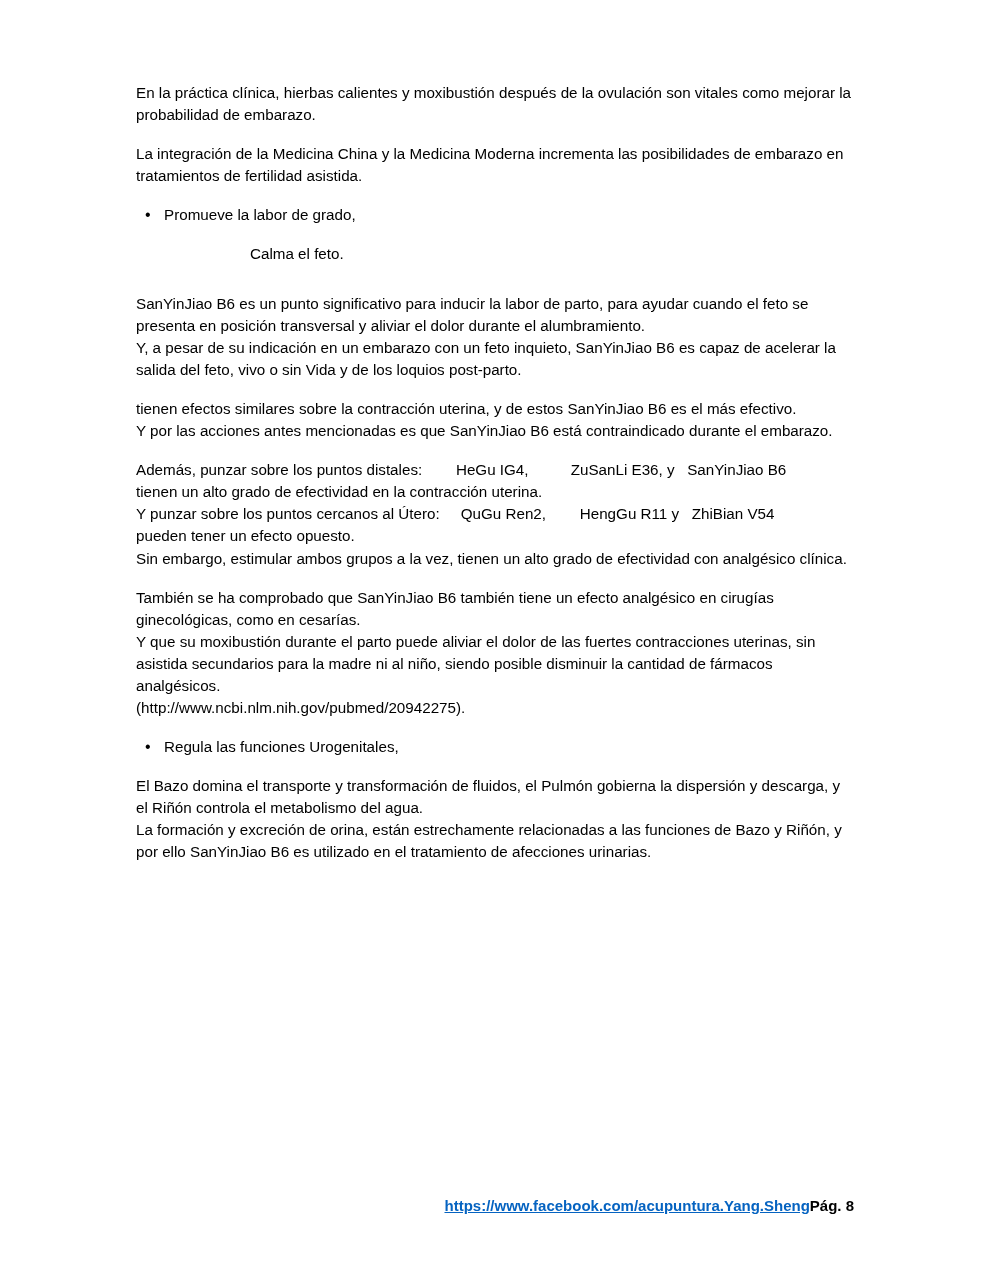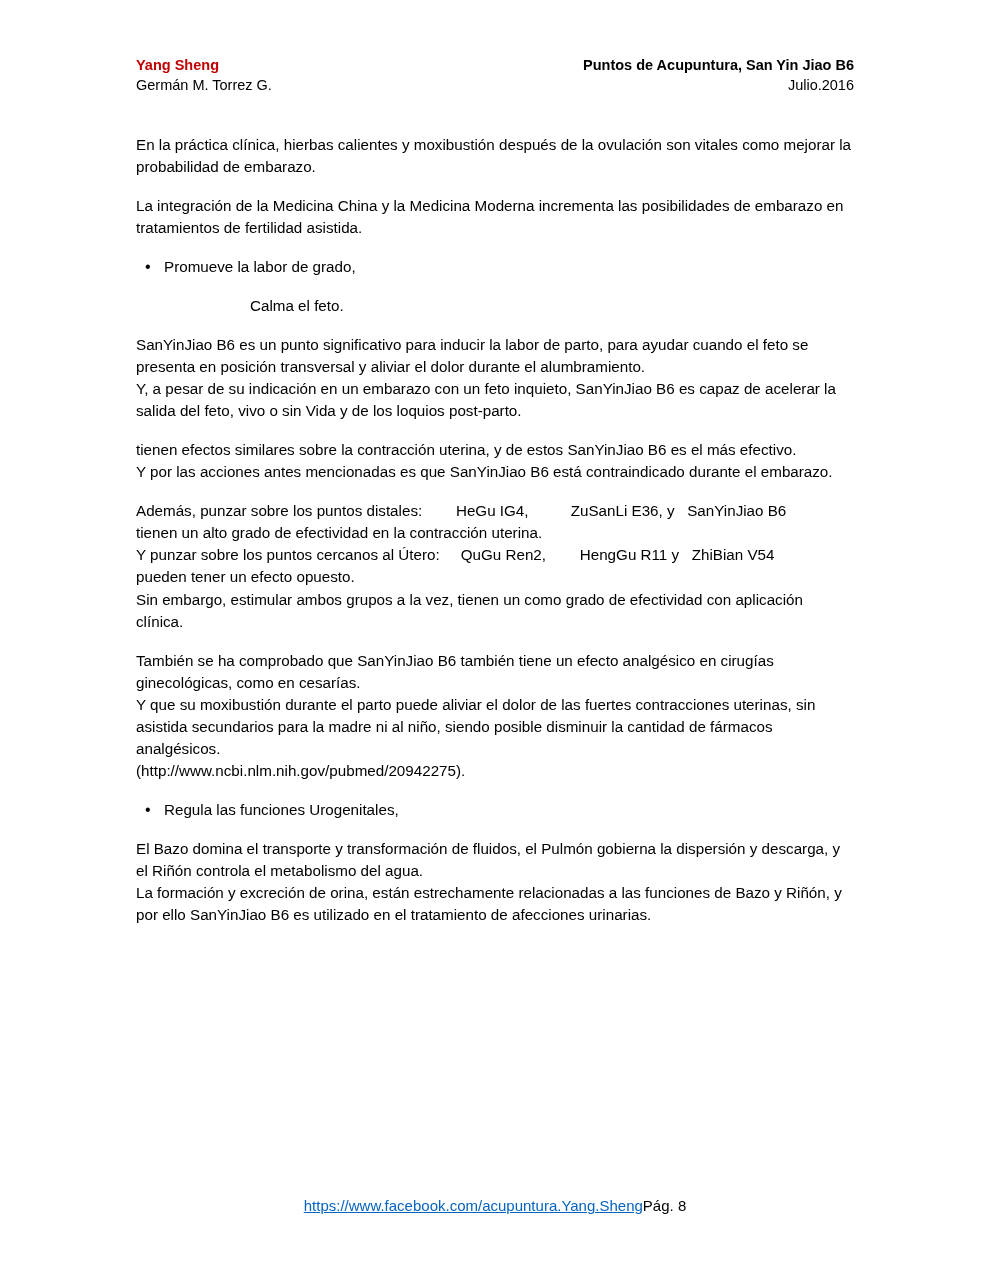--- a/index.html
+++ b/index.html
@@ -80,57 +80,48 @@
     content: "\2022";
     position: absolute;
     left: 9px;
     top: -1px;
     font-size: 16px;
     line-height: 1.45;
   }
   .indent-line {
     padding-left: 114px;
     white-space: pre-wrap;
-    margin-bottom: 0;
+    margin-bottom: 11px;
   }
   .spacer-lg { height: 17px; }
   
   .footer {
     position: absolute;
     left: 136px;
     right: 136px;
     bottom: 66px;
     display: flex;
-    justify-content: center;
+    justify-content: flex-end;
     align-items: baseline;
     font-size: 15px;
+    font-weight: bold;
   }
   .footer-link {
     color: #0563c1;
     text-decoration: underline;
   }
   .footer-page {
     color: #000;
   }
 </style>
 </head>
 <body>
 
 <div class="page">
 
-  <div class="header">
-    <div class="header-row">
-      <span class="hdr-left-title">Yang Sheng</span>
-      <span class="hdr-right-title">Puntos de Acupuntura, San Yin Jiao B6</span>
-    </div>
-    <div class="header-row">
-      <span class="hdr-left-sub">Germán M. Torrez G.</span>
-      <span class="hdr-right-sub">Julio.2016</span>
-    </div>
-  </div>
 
   <div class="content">
 
     <p class="para">En la práctica clínica, hierbas calientes y moxibustión después de la ovulación son vitales como mejorar la probabilidad de embarazo.</p>
 
 
     <p class="para">La integración de la Medicina China y la Medicina Moderna incrementa las posibilidades de embarazo en tratamientos de fertilidad asistida.</p>
 
     <ul class="bullet-list">
       <li class="bullet-item">Promueve la labor de grado,</li>
@@ -141,21 +132,21 @@
     <p class="para tight">SanYinJiao B6 es un punto significativo para inducir la labor de parto, para ayudar cuando el feto se presenta en posición transversal y aliviar el dolor durante el alumbramiento.</p>
     <p class="para">Y, a pesar de su indicación en un embarazo con un feto inquieto, SanYinJiao B6 es capaz de acelerar la salida del feto, vivo o sin Vida y de los loquios post-parto.</p>
 
     <p class="para tight">tienen efectos similares sobre la contracción uterina, y de estos SanYinJiao B6 es el más efectivo.</p>
     <p class="para">Y por las acciones antes mencionadas es que SanYinJiao B6 está contraindicado durante el embarazo.</p>
 
     <p class="para tight">Además, punzar sobre los puntos distales:        HeGu IG4,          ZuSanLi E36, y   SanYinJiao B6</p>
     <p class="para tight">tienen un alto grado de efectividad en la contracción uterina.</p>
     <p class="para tight">Y punzar sobre los puntos cercanos al Útero:     QuGu Ren2,        HengGu R11 y   ZhiBian V54</p>
     <p class="para tight">pueden tener un efecto opuesto.</p>
-    <p class="para">Sin embargo, estimular ambos grupos a la vez, tienen un como grado de efectividad con aplicación clínica.</p>
+    <p class="para">Sin embargo, estimular ambos grupos a la vez, tienen un alto grado de efectividad con analgésico clínica.</p>
 
     <p class="para tight">También se ha comprobado que SanYinJiao B6 también tiene un efecto analgésico en cirugías ginecológicas, como en cesarías.</p>
     <p class="para tight">Y que su moxibustión durante el parto puede aliviar el dolor de las fuertes contracciones uterinas, sin asistida secundarios para la madre ni al niño, siendo posible disminuir la cantidad de fármacos analgésicos.</p>
     <p class="para">(http://www.ncbi.nlm.nih.gov/pubmed/20942275).</p>
 
     <ul class="bullet-list">
       <li class="bullet-item">Regula las funciones Urogenitales,</li>
     </ul>
 
     <p class="para tight">El Bazo domina el transporte y transformación de fluidos, el Pulmón gobierna la dispersión y descarga, y el Riñón controla el metabolismo del agua.</p>

